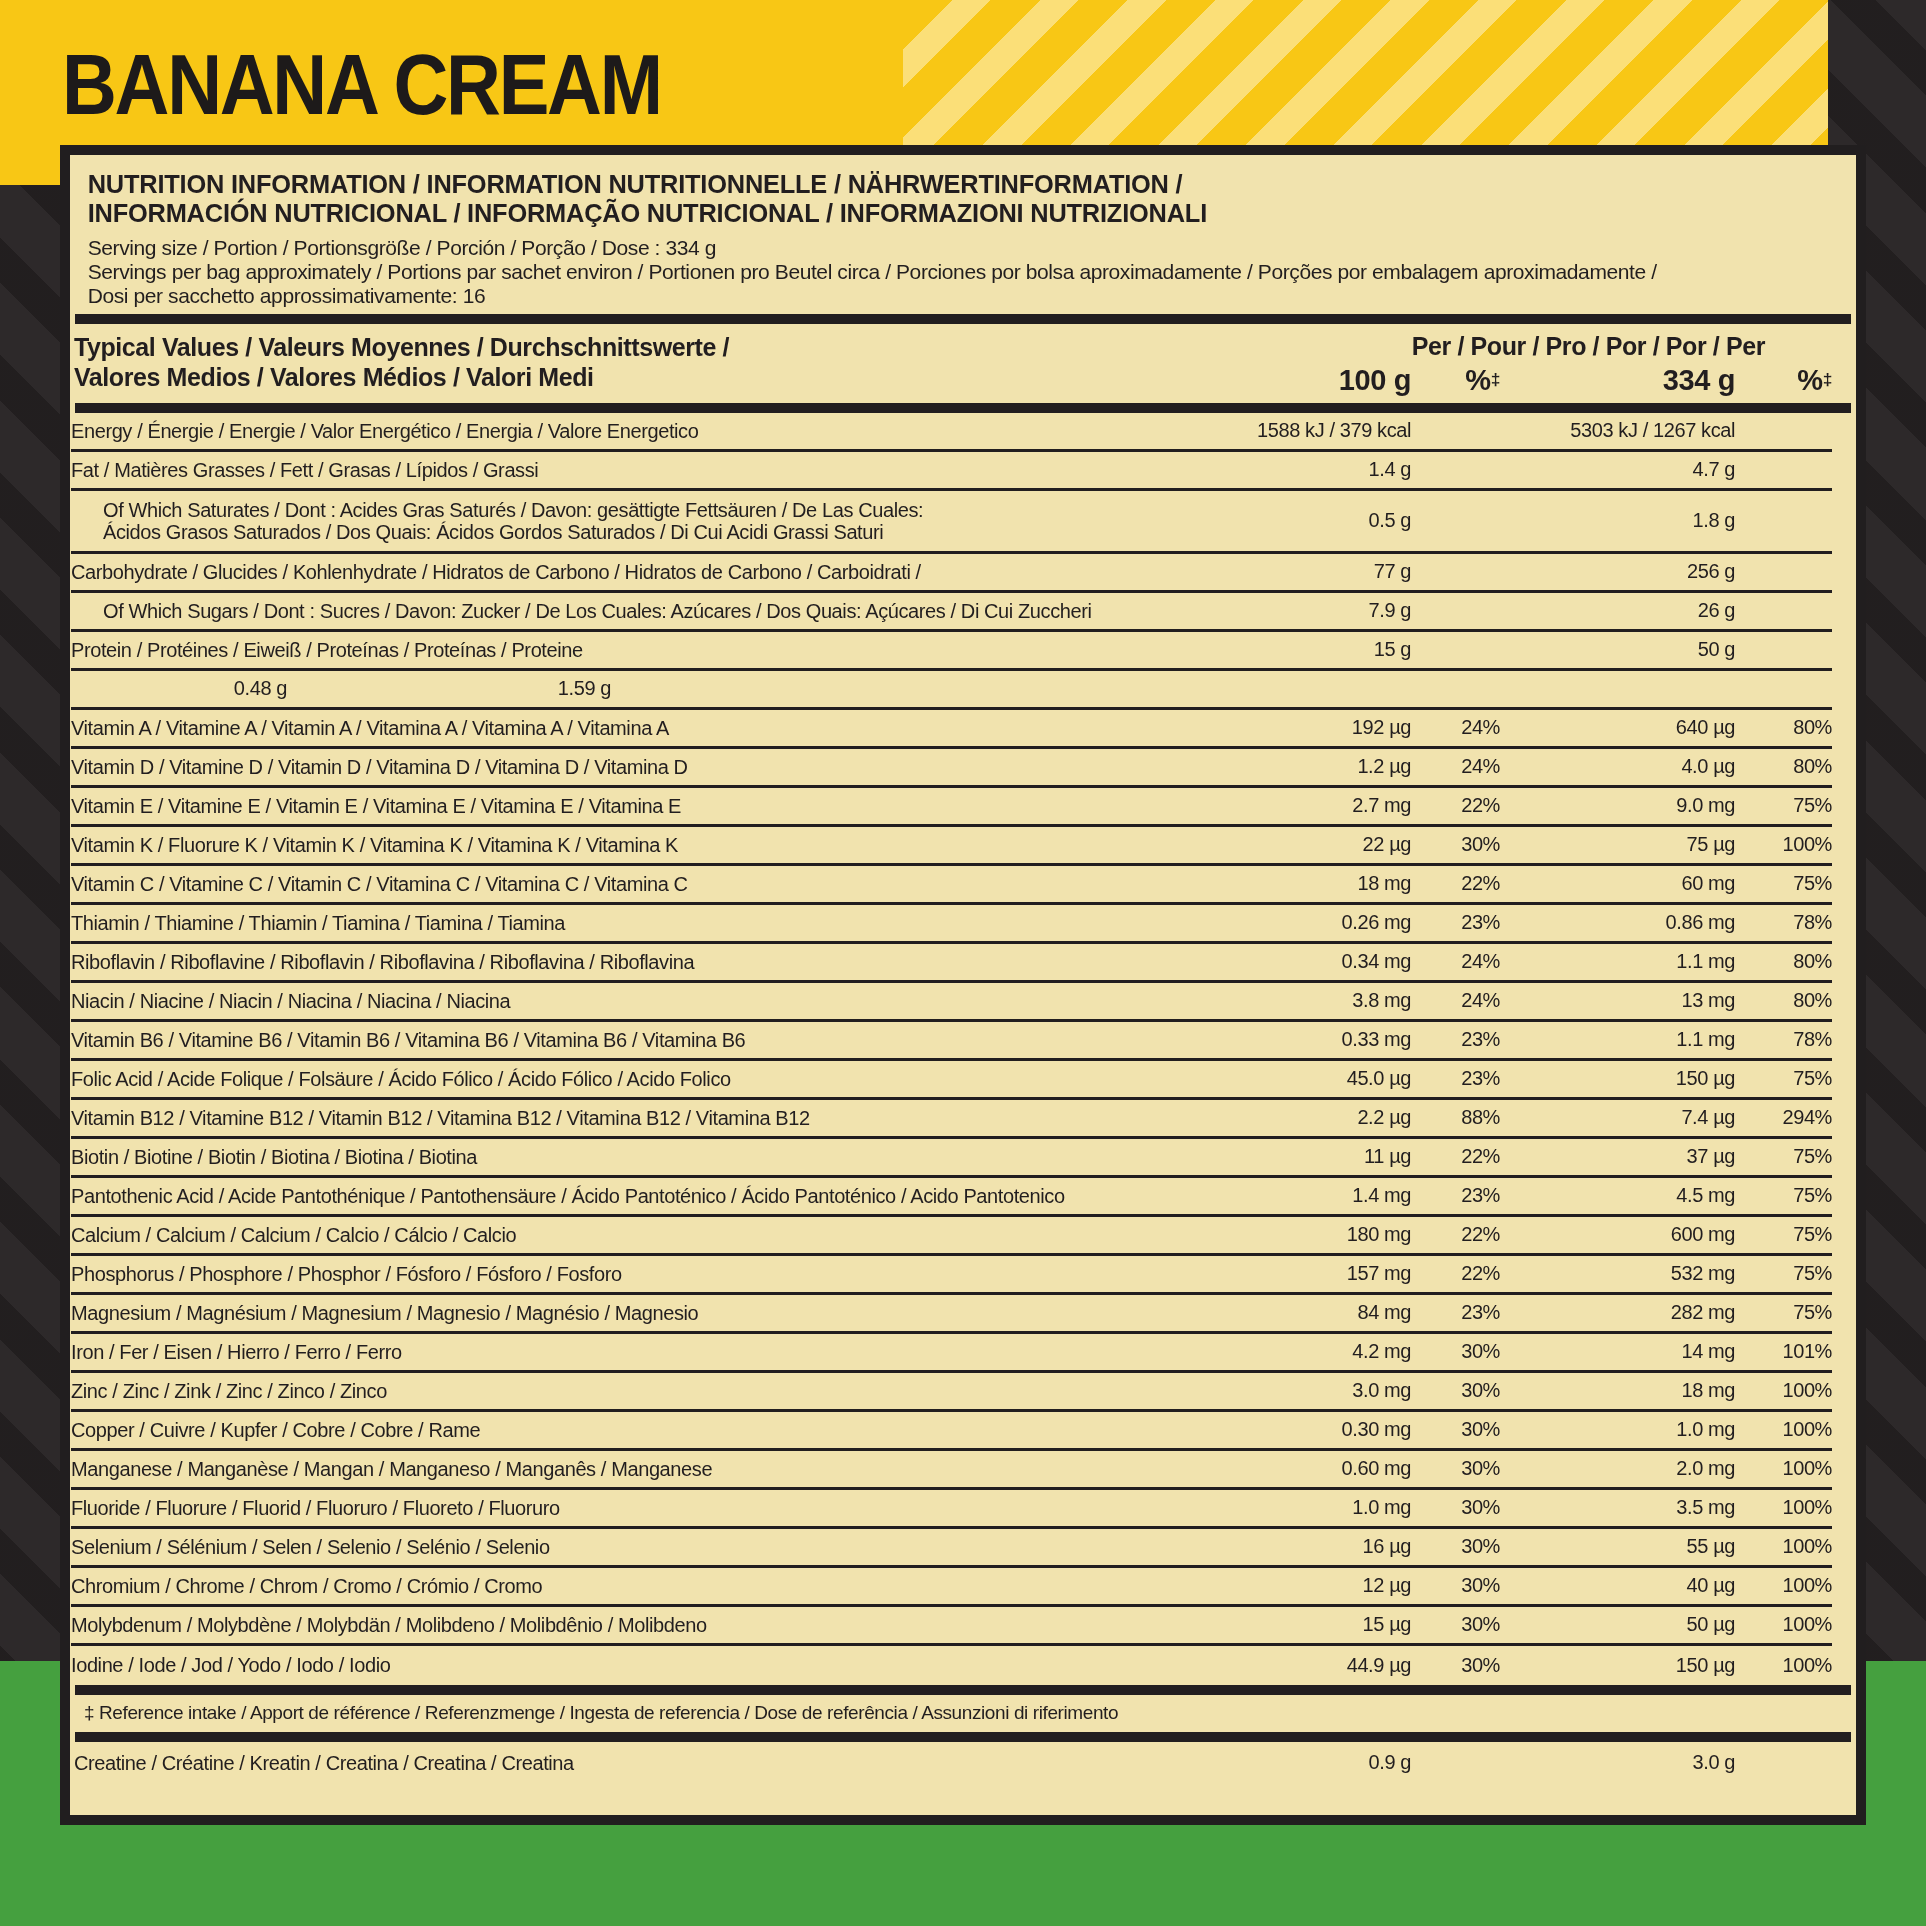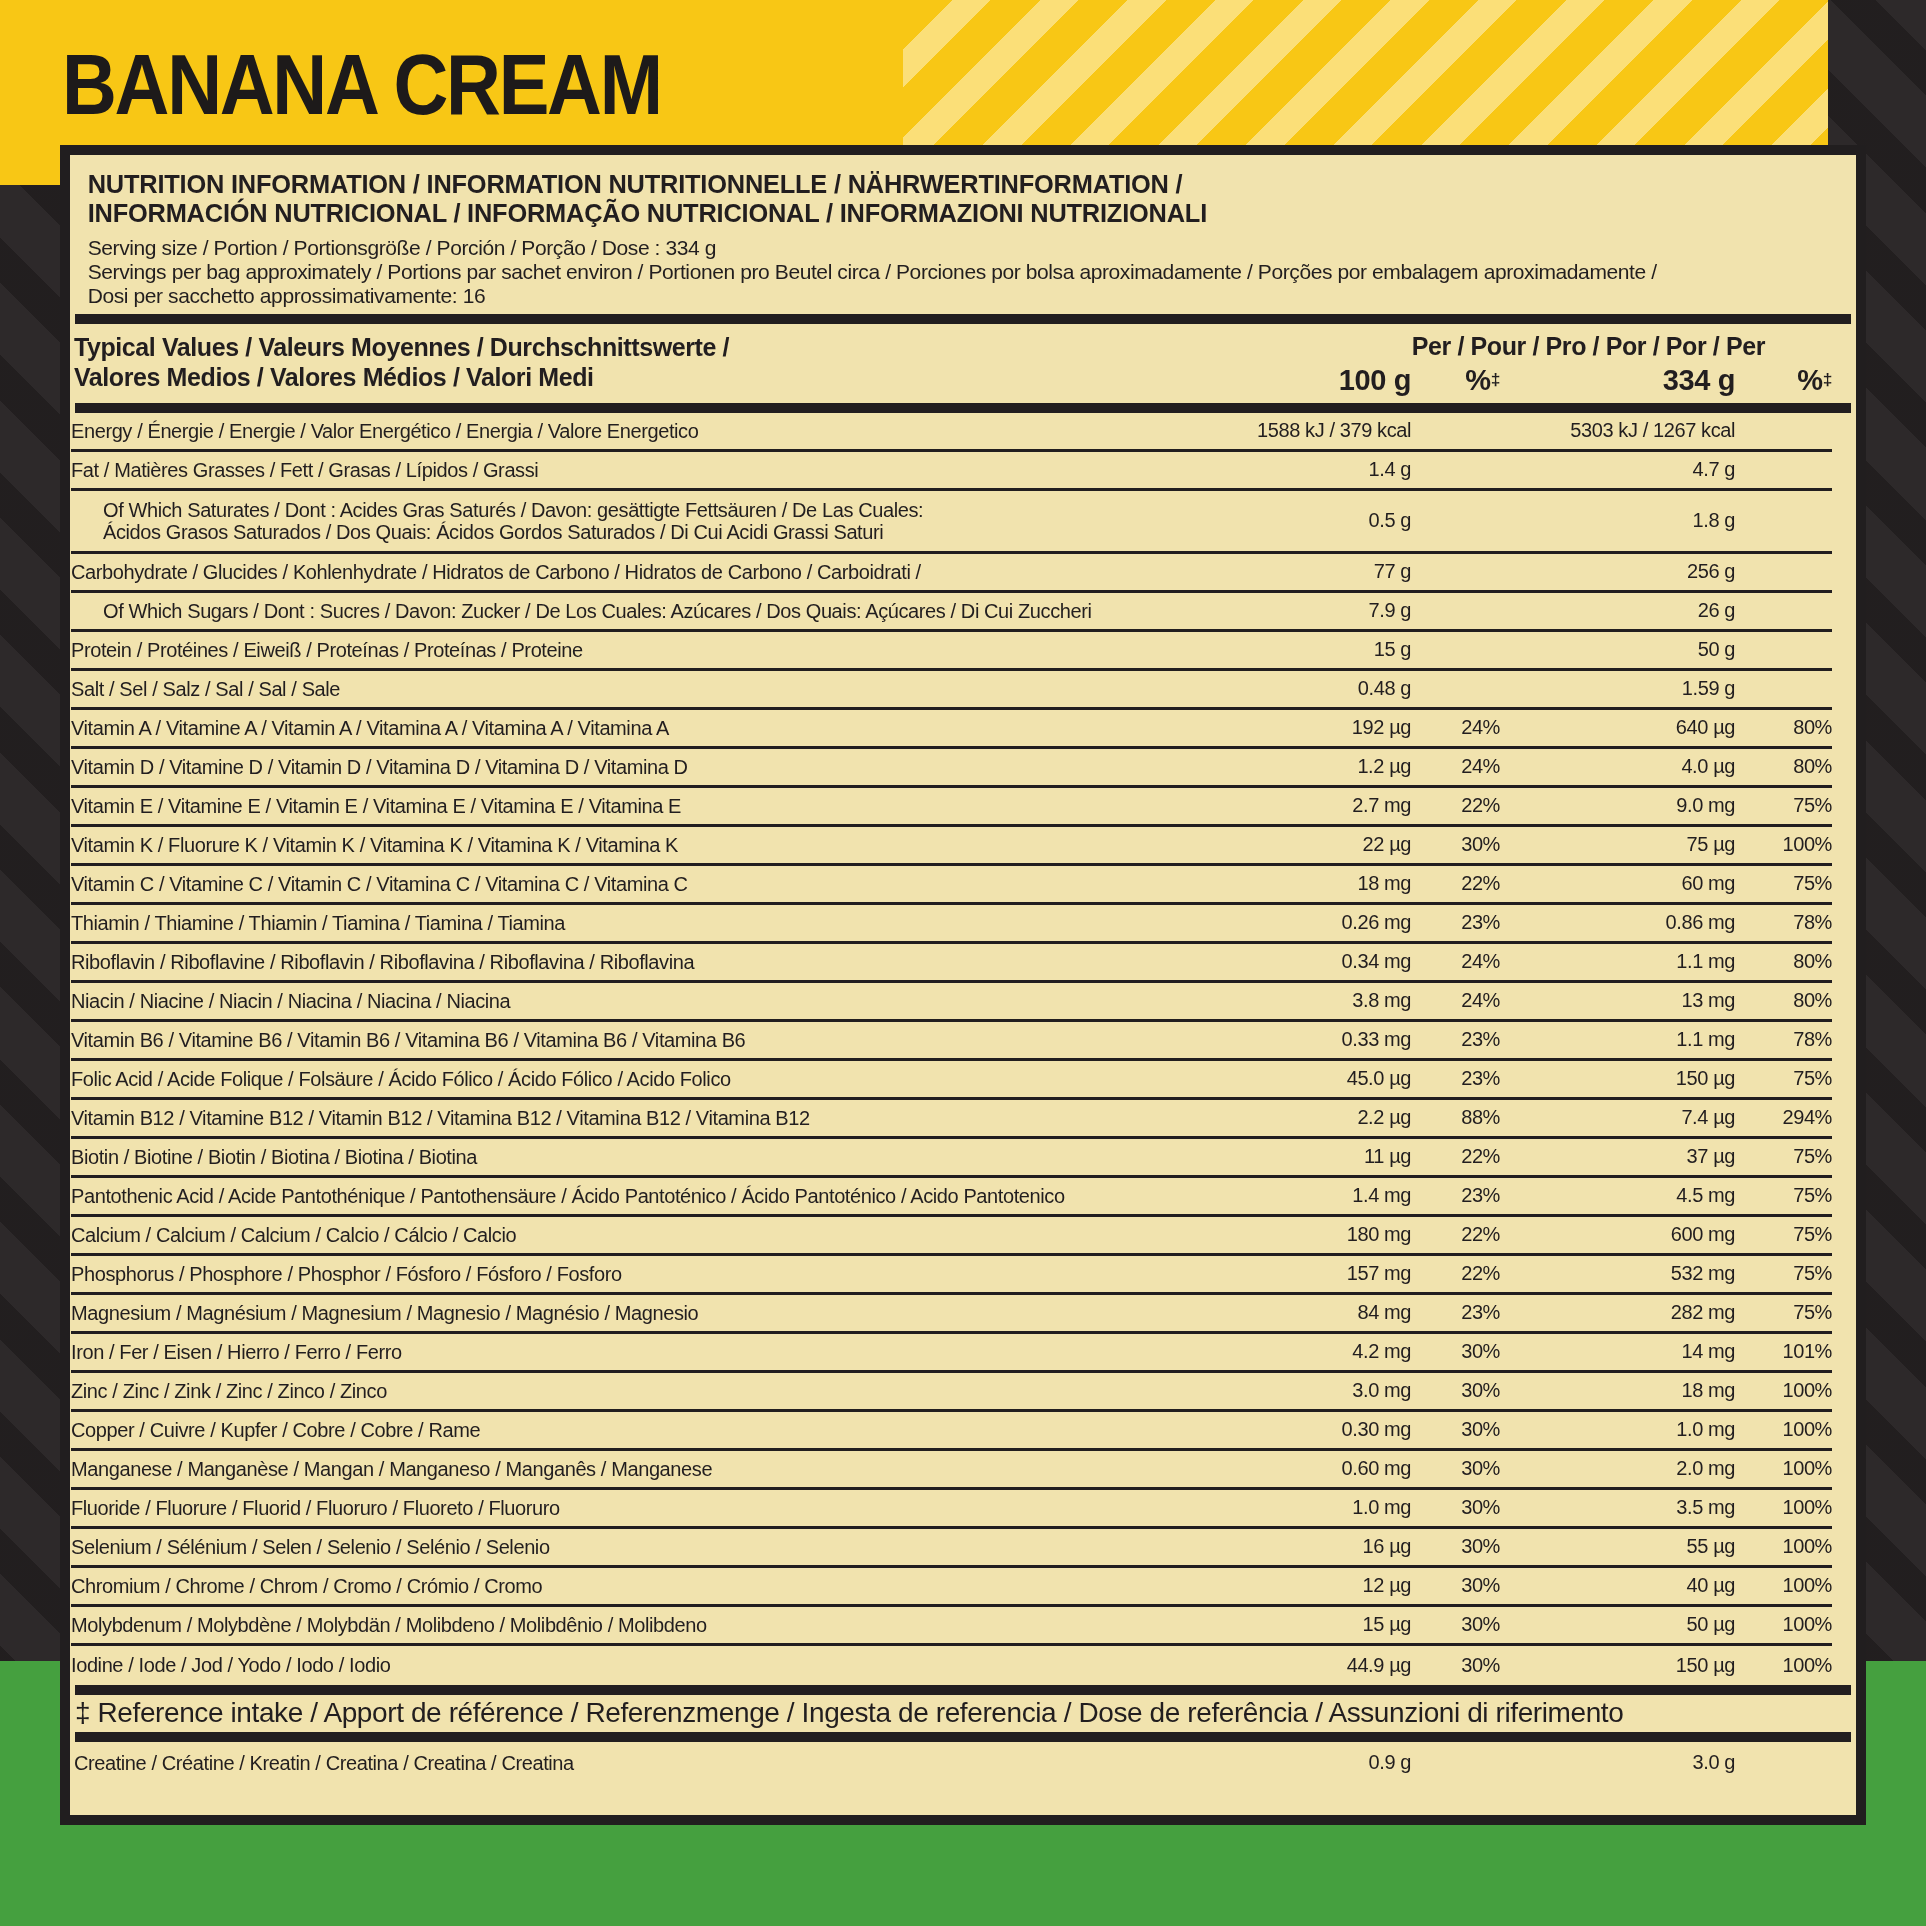--- a/index.html
+++ b/index.html
@@ -31,21 +31,21 @@
   .c{flex:none;text-align:right;white-space:nowrap;}
   .v100{width:216px;} .p1{width:89px;} .v334{width:235px;} .p2{width:97px;}
   sup{font-size:60%;vertical-align:4.6px;}
   .rows{margin:0 24px 0 1px;}
   .row{display:flex;align-items:center;height:39px;box-sizing:border-box;
        border-bottom:3.9px solid #221e1f;font-size:20px;}
   .row.tall{height:63px;}
   .rows .row:last-child{border-bottom:none;}
   .lbl{flex:1;white-space:nowrap;overflow:visible;line-height:22.3px;}
   .lbl.ind{padding-left:32px;}
-  .note{display:flex;align-items:center;height:37px;margin:0 24px 0 5px;font-size:28px;white-space:nowrap;}
+  .note{display:flex;align-items:center;height:37px;margin:0 24px 0 14px;font-size:19px;white-space:nowrap;}
   .creatine{display:flex;align-items:center;height:42px;margin:0 24px 0 3.9px;font-size:20px;}
 </style>
 </head>
 <body>
 
 <div class="page">
 
   <div class="band-green"></div>
 
   <div class="band-yellow">
@@ -122,21 +122,20 @@
           <div class="c p2"></div>
         </div>
         <div class="row">
           <div class="lbl">Protein / Protéines / Eiweiß / Proteínas / Proteínas / Proteine</div>
           <div class="c v100">15 g</div>
           <div class="c p1"></div>
           <div class="c v334">50 g</div>
           <div class="c p2"></div>
         </div>
         <div class="row">
-          <div class="lbl">Salt / Sel / Salz / Sal / Sal / Sale</div>
           <div class="c v100">0.48 g</div>
           <div class="c p1"></div>
           <div class="c v334">1.59 g</div>
           <div class="c p2"></div>
         </div>
         <div class="row">
           <div class="lbl">Vitamin A / Vitamine A / Vitamin A / Vitamina A / Vitamina A / Vitamina A</div>
           <div class="c v100">192 µg</div>
           <div class="c p1">24%</div>
           <div class="c v334">640 µg</div>

